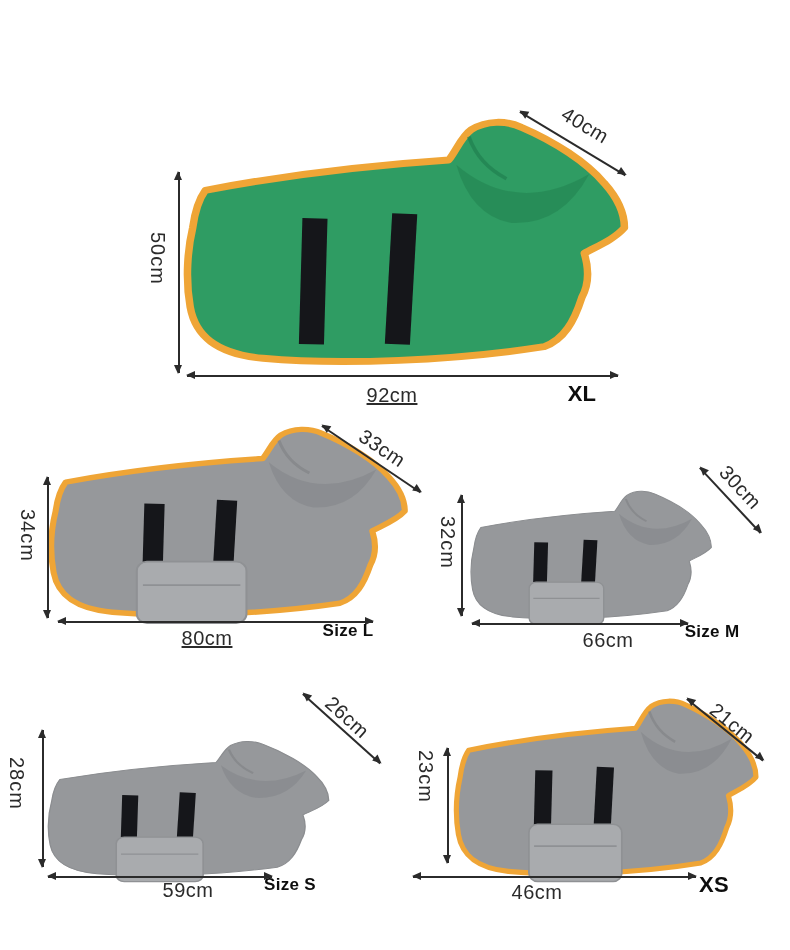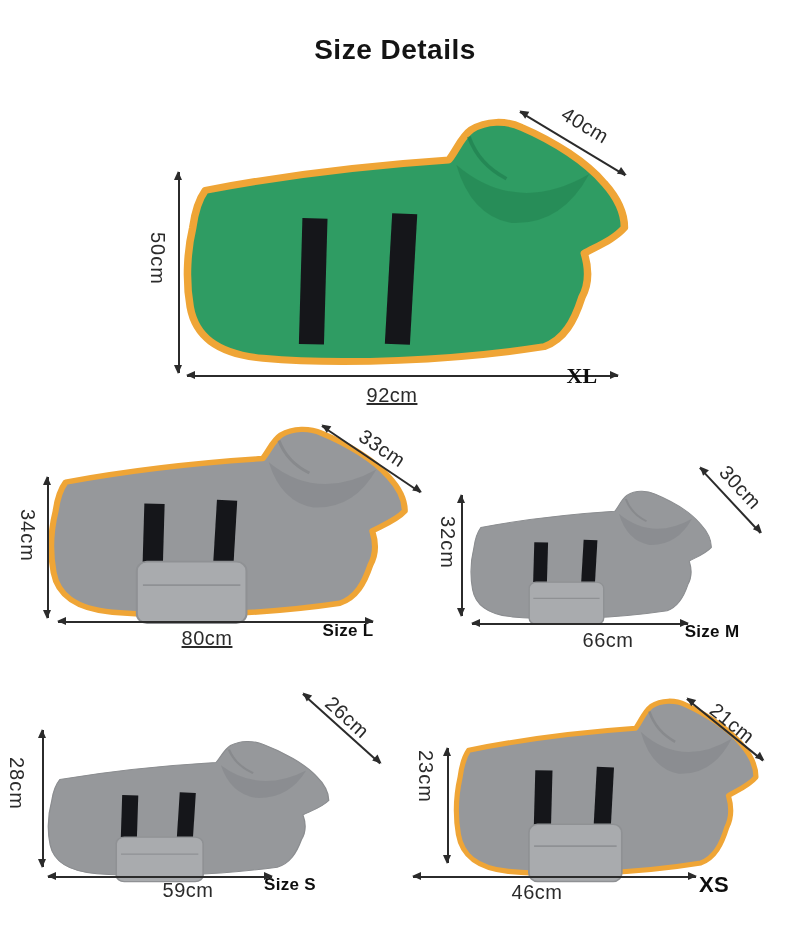--- a/index.html
+++ b/index.html
@@ -65,21 +65,21 @@
   }
   .size-name.big{font-size:22px;}
   
   #xl-robe{left:140px;top:118px;width:502px;height:280px;}
   #xl-neck-arrow{left:520px;top:111px;width:123px;transform:rotate(31deg);}
   #xl-neck-label{left:548px;top:114px;width:74px;transform:rotate(31deg);}
   #xl-height-arrow{left:178px;top:172px;height:201px;}
   #xl-height-label{left:146px;top:232px;}
   #xl-length-arrow{left:187px;top:375px;width:431px;}
   #xl-length-label{left:352px;top:384px;width:80px;text-decoration:underline;}
-  #xl-size-label{left:550px;top:363px;width:64px;font-family:Liberation Serif, serif;}
+  #xl-size-label{left:550px;top:381px;width:64px;}
 
   #l-robe{left:13px;top:426px;width:406px;height:217px;}
   #l-neck-arrow{left:322px;top:425px;width:119px;transform:rotate(34deg);}
   #l-neck-label{left:345px;top:437px;width:74px;transform:rotate(34deg);}
   #l-height-arrow{left:47px;top:477px;height:141px;}
   #l-height-label{left:16px;top:509px;}
   #l-length-arrow{left:58px;top:621px;width:315px;}
   #l-length-label{left:167px;top:627px;width:80px;text-decoration:underline;}
   #l-size-label{left:306px;top:621px;width:84px;}
 
@@ -125,21 +125,20 @@
         <path style="fill:var(--shade);opacity:.45" d="M252,40 Q300,84 358,48 Q336,92 296,90 Q264,84 252,40 Z"></path>
         <path style="fill:none;stroke:var(--shade);stroke-width:3;opacity:.6" d="M262,16 Q270,40 292,52"></path>
         <rect style="fill:var(--strap)" x="128" y="86" width="20" height="108" transform="rotate(1.5 138 140)"></rect>
         <rect style="fill:var(--strap)" x="198" y="82" width="20" height="112" transform="rotate(3 208 138)"></rect>
         <rect style="fill:var(--flap);stroke:var(--flapstroke);stroke-width:2" x="122" y="150" width="108" height="68" rx="10"></rect>
         <path style="fill:none;stroke:var(--flapstroke);stroke-width:2" d="M128,176 L224,176"></path>
       </g>
     </defs>
   </svg>
 
-  <div class="title">Size Details</div>
 
   <svg id="xl-robe" class="robe robe--green robe--trim" viewBox="0 0 400 240" preserveAspectRatio="none">
       <use href="#robe-shape"></use>
     </svg>
   <div id="xl-neck-arrow" class="dim d"></div>
   <div id="xl-neck-label" class="meas">40cm</div>
   <div id="xl-height-arrow" class="dim v"></div>
   <div id="xl-height-label" class="meas vert">50cm</div>
   <div id="xl-length-arrow" class="dim h"></div>
   <div id="xl-length-label" class="meas">92cm</div>

